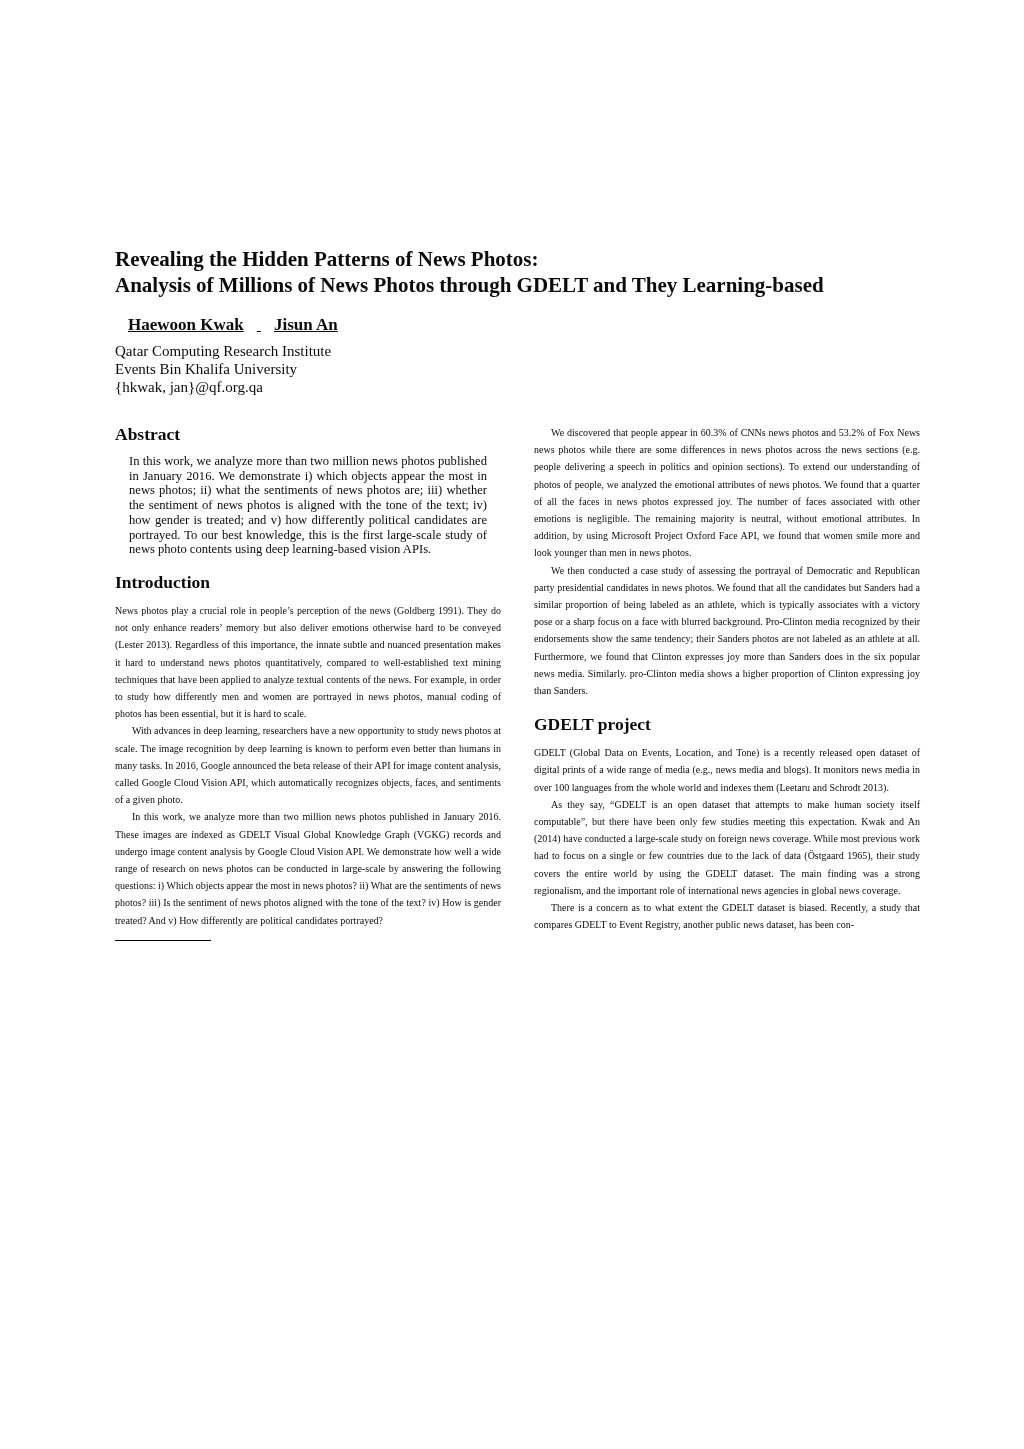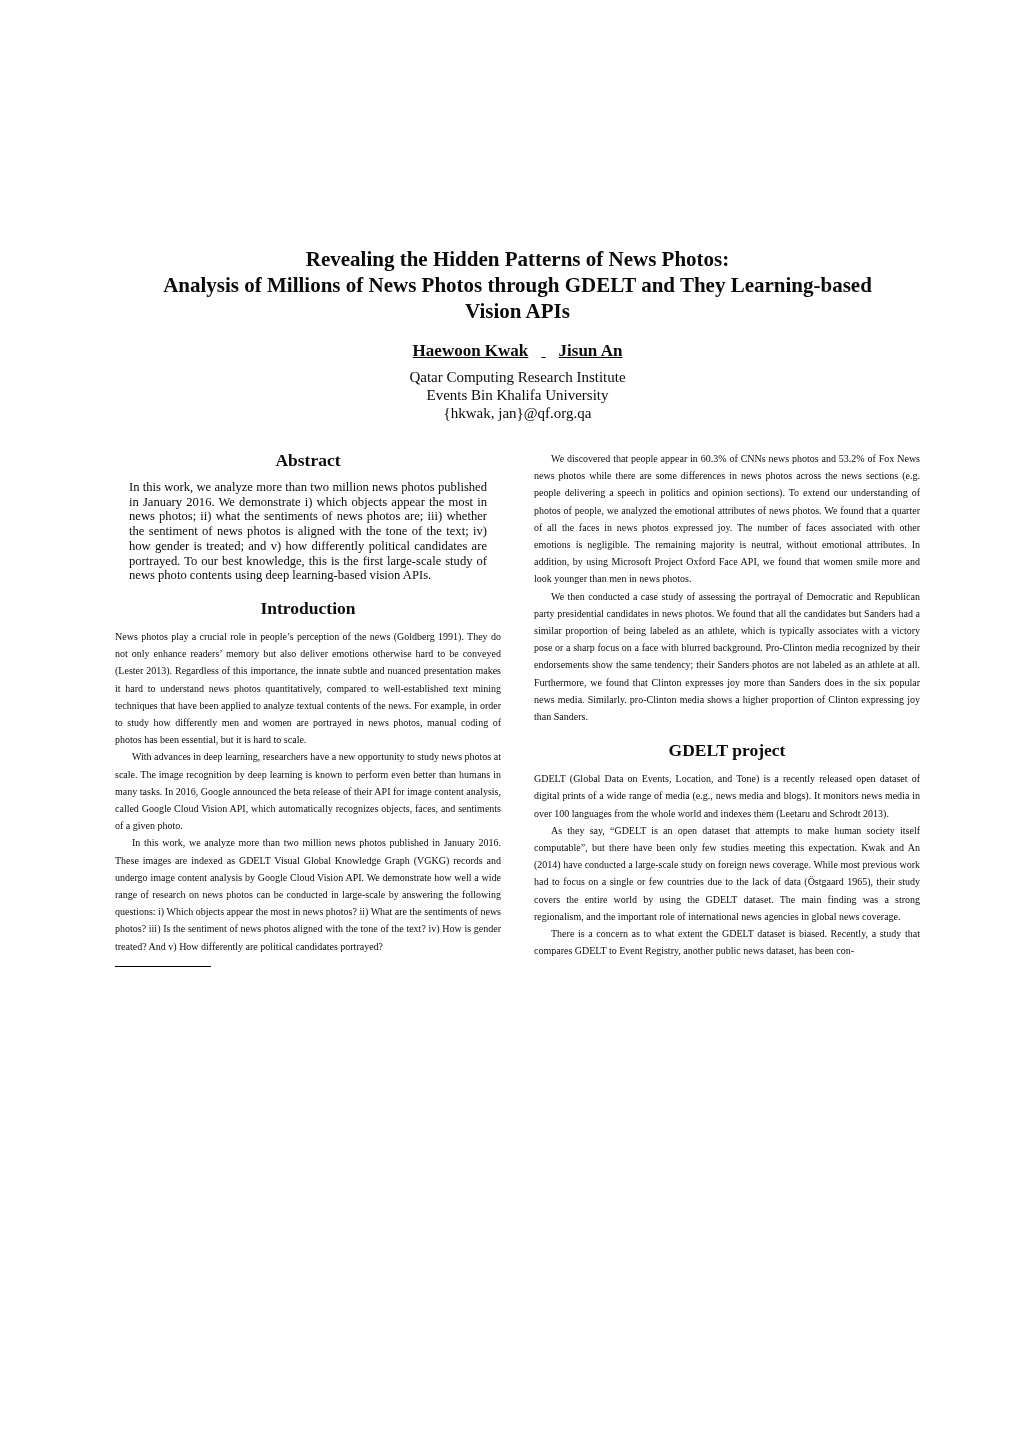--- a/index.html
+++ b/index.html
@@ -7,21 +7,21 @@
     position: relative;
     width: 1024px;
     height: 1449px;
     background: #ffffff;
     color: #0b0b0b;
     font-family: "Liberation Serif", serif;
     box-sizing: border-box;
     padding: 246px 104px 0 115px;
     overflow: hidden;
   }
-  .titleblock { text-align: center; }
+  .titleblock { text-align: left; }
   .title {
     font-size: 21px;
     font-weight: bold;
     line-height: 26px;
     margin: 0 0 17px 0;
   }
   .title-line { display: block; }
   .authors {
     font-weight: bold;
     font-size: 17px;
@@ -33,21 +33,21 @@
   .affil { font-size: 15px; line-height: 18px; margin-top: 7px; }
   .columns {
     display: flex;
     gap: 33px;
     margin-top: 28px;
   }
   .col { width: 386px; flex: 0 0 386px; }
   .sec {
     font-size: 17.5px;
     font-weight: bold;
-    text-align: center;
+    text-align: left;
     margin: 15px 0 9px 0;
   }
   .sec.first { margin-top: 0; }
   .abstract-text {
     font-size: 12.6px;
     line-height: 14.7px;
     text-align: justify;
     margin: 0 14px;
   }
   .body {
@@ -74,21 +74,20 @@
 </style>
 </head>
 <body>
 
 <div class="page">
 
   <header class="titleblock">
     <h1 class="title">
       <span class="title-line">Revealing the Hidden Patterns of News Photos:</span>
       <span class="title-line">Analysis of Millions of News Photos through GDELT and They Learning-based</span>
-      <span class="title-line">Vision APIs</span>
     </h1>
     <div class="authors">
       <span class="author">Haewoon Kwak</span>
       <span class="author">Jisun An</span>
     </div>
     <div class="affil">
       <div>Qatar Computing Research Institute</div>
       <div>Events Bin Khalifa University</div>
       <div>{hkwak, jan}@qf.org.qa</div>
     </div>

